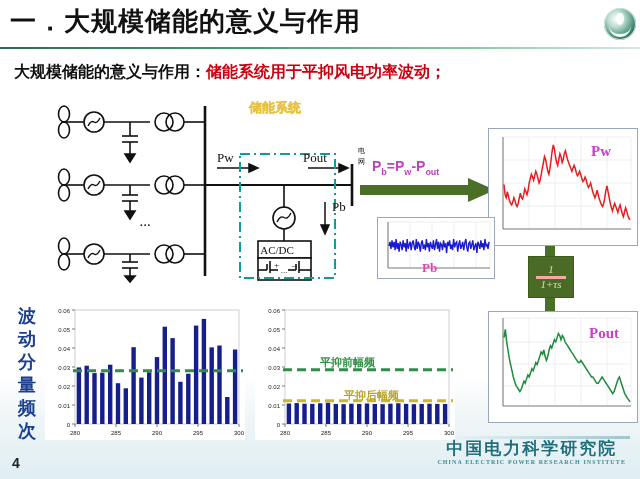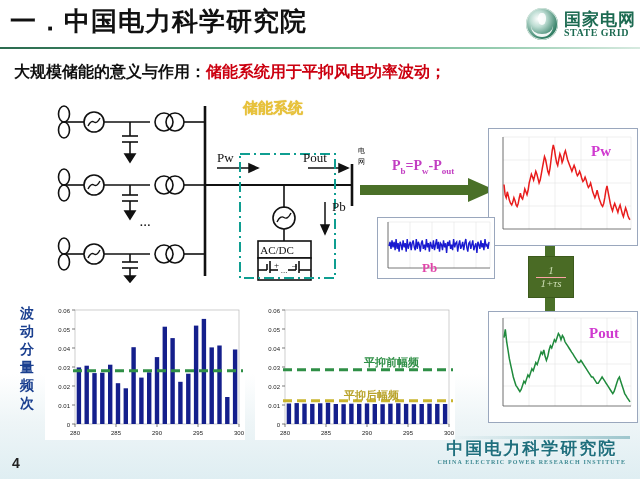--- a/index.html
+++ b/index.html
@@ -48,64 +48,64 @@
     position:absolute;left:14px;top:62px;
     font-size:16px;font-weight:bold;white-space:nowrap;text-align:center;
   }
   .sub-black{color:#101010;}
   .sub-red{color:#cc0010;}
 
   
   .circuit{position:absolute;left:12px;top:98px;width:360px;height:185px;}
   .circuit svg{display:block;}
   .ess-label{
-    position:absolute;left:243px;top:99px;
-    font-size:15px;font-weight:bold;color:#e8c23a;
+    position:absolute;left:249px;top:99px;
+    font-size:13px;font-weight:bold;color:#e8c23a;
     text-shadow:0 0 1px #d8ae20;white-space:nowrap;
   }
 
   
   .formula{
-    position:absolute;left:392px;top:158px;
+    position:absolute;left:372px;top:158px;
     font-size:14px;font-weight:bold;color:#c23ec2;
-    font-family:Liberation Serif, serif;
+    font-family:Liberation Sans, sans-serif;
     white-space:nowrap;
   }
   .formula sub{font-size:9px;}
 
   
   .arrow-right{position:absolute;left:360px;top:178px;width:135px;height:24px;}
   .arrow-down{position:absolute;left:537px;top:243px;width:26px;height:26px;}
   .arrow-down2{position:absolute;left:537px;top:297px;width:26px;height:26px;}
 
   
   .tf-block{
     position:absolute;left:528px;top:256px;width:44px;height:40px;
     background:#4a6b25;border:1px solid #3c5a1c;
     display:flex;align-items:center;justify-content:center;
   }
   .tf-frac{display:flex;flex-direction:column;align-items:center;color:#cfe0b6;
     font-family:"Liberation Serif","DejaVu Serif",serif;font-size:11px;line-height:1.05;font-style:italic;}
   .tf-num{padding:0 4px;}
-  .tf-den{padding:0 4px;border-top:1px solid #fca5a5;}
+  .tf-den{padding:0 4px;border-top:3px solid #fca5a5;}
 
   
   .mini{position:absolute;background:#ffffff;border:1px solid #9aa7bd;box-sizing:border-box;}
   .mini .lbl{position:absolute;font-weight:bold;font-family:"Liberation Serif","DejaVu Serif",serif;}
   .chart-pw{left:488px;top:128px;width:150px;height:118px;}
   .chart-pw .lbl{right:26px;top:14px;font-size:15px;color:#d03ad0;}
   .chart-pb{left:377px;top:217px;width:118px;height:62px;}
   .chart-pb .lbl{left:44px;bottom:2px;font-size:13px;color:#e044a8;background:rgba(255,255,255,.2);}
   .chart-pout{left:488px;top:311px;width:150px;height:112px;}
   .chart-pout .lbl{right:18px;top:13px;font-size:15px;color:#d03ad0;}
 
   
   .vert-label{
     position:absolute;left:14px;top:305px;width:26px;
-    font-size:14px;font-weight:bold;color:#1a3f8f;
+    font-size:18px;font-weight:bold;color:#1a3f8f;
     line-height:1.28;text-align:center;letter-spacing:0;
   }
   .barbox{position:absolute;background:#ffffff;box-sizing:border-box;}
   .bars1{left:45px;top:300px;width:200px;height:140px;}
   .bars2{left:255px;top:300px;width:200px;height:140px;}
   .ann{position:absolute;font-size:11px;font-weight:bold;white-space:nowrap;}
   .ann-green{color:#2f8f46;}
   .ann-yellow{color:#b9a32a;}
 
   
@@ -122,27 +122,23 @@
     font-family:"Liberation Serif","DejaVu Serif",serif;}
   .footer-streak{position:absolute;right:10px;top:436px;width:180px;height:3px;
     background:linear-gradient(90deg,rgba(255,255,255,0),#bcd9de 60%,#9ec6cd 100%);}
 </style>
 </head>
 <body>
 
 <div class="slide">
 
   <div class="header">
-    <div class="title">一．中国电力科学研究院</div>
+    <div class="title">一．大规模储能的意义与作用</div>
     <div class="sg-logo">
       <div class="sg-mark"></div>
-      <div class="sg-text">
-        <span class="sg-cn">国家电网</span>
-        <span class="sg-en">STATE GRID</span>
-      </div>
     </div>
     <div class="header-rule"></div>
   </div>
 
   <div class="subtitle">
     <span class="sub-black">大规模储能的意义与作用：</span><span class="sub-red">储能系统用于平抑风电功率波动；</span>
   </div>
 
   <div class="ess-label">储能系统</div>
   <div class="circuit">
@@ -440,21 +436,21 @@
         <rect x="148.9" y="103.9" width="4.4" height="20.1" fill="#141f8c"></rect>
         <rect x="156.7" y="104.2" width="4.4" height="19.8" fill="#141f8c"></rect>
         <rect x="164.5" y="104.0" width="4.4" height="20.0" fill="#141f8c"></rect>
         <rect x="172.3" y="103.7" width="4.4" height="20.3" fill="#141f8c"></rect>
         <rect x="180.1" y="103.9" width="4.4" height="20.1" fill="#141f8c"></rect>
         <rect x="187.9" y="104.0" width="4.4" height="20.0" fill="#141f8c"></rect>
         <line x1="28" x2="198" y1="69.85" y2="69.85" stroke="#2f8f46" stroke-width="3" stroke-dasharray="9 5"></line>
         <line x1="28" x2="198" y1="100.82" y2="100.82" stroke="#c9b52e" stroke-width="3" stroke-dasharray="9 5"></line>
       </svg>
   </div>
-  <div class="ann ann-green" style="left:320px;top:355px;margin-left:44px;">平抑前幅频</div>
+  <div class="ann ann-green" style="left:320px;top:355px;">平抑前幅频</div>
   <div class="ann ann-yellow" style="left:320px;top:388px;margin-left:24px;">平抑后幅频</div>
 
   <div class="page-num">4</div>
   <div class="footer-streak"></div>
   <div class="footer-logo">
     <div class="fl-cn">中国电力科学研究院</div>
     <div class="fl-en">CHINA ELECTRIC POWER RESEARCH INSTITUTE</div>
   </div>
 
 </div>

